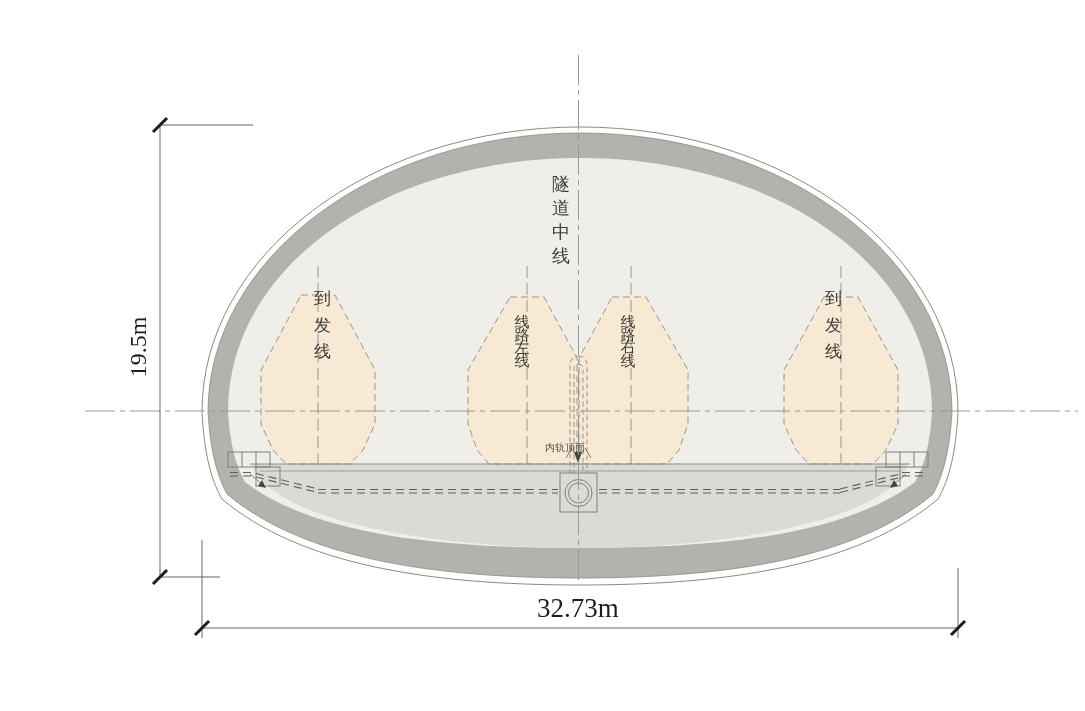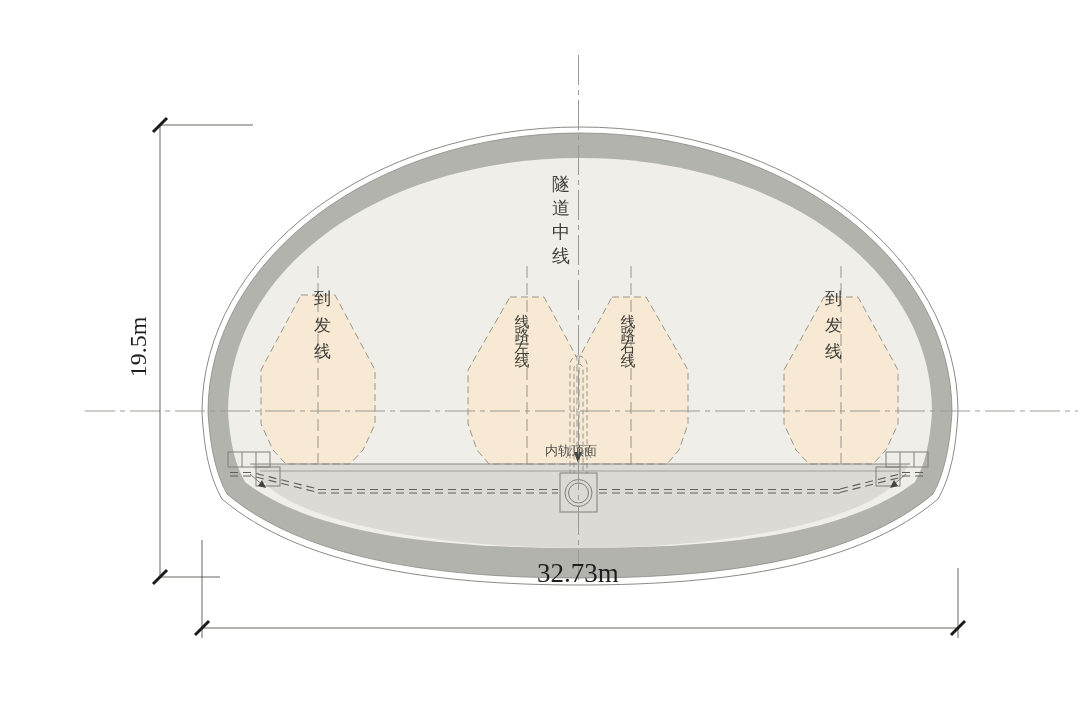--- a/index.html
+++ b/index.html
@@ -33,27 +33,27 @@
   .label{
     position:absolute;color:#3c3c38;
     white-space:nowrap;line-height:1;
   }
   .v-label{
     writing-mode:vertical-lr;text-orientation:upright;
   }
   .lbl-tunnel-cl{left:552px;top:160px;font-size:18px;letter-spacing:24px;}
   .lbl-env-big{font-size:17px;letter-spacing:26px;}
   .lbl-env-small{font-size:15px;letter-spacing:13px;}
-  .lbl-rail{left:545px;top:444px;font-size:13px;letter-spacing:0px;color:#504f4a;}
+  .lbl-rail{left:545px;top:444px;font-size:10px;letter-spacing:0px;color:#504f4a;font-family:Liberation Mono, monospace;}
   .dim-text{
     font-family:"Liberation Serif","DejaVu Serif",serif;
     color:#1e1e1c;text-align:center;
   }
   .lbl-dim-h{left:98px;top:335px;width:80px;font-size:24px;transform:rotate(-90deg);}
-  .lbl-dim-w{left:498px;top:560px;width:160px;font-size:27px;}
+  .lbl-dim-w{left:498px;top:595px;width:160px;font-size:27px;}
 </style>
 </head>
 <body>
 
 <div id="canvas">
 
   <svg width="1085" height="711" viewBox="0 0 1085 711">
 
     <g>
       <path class="outer-shell" d="M 202,412 C 202,255 371,127 580,127 C 789,127 958,255 958,412

